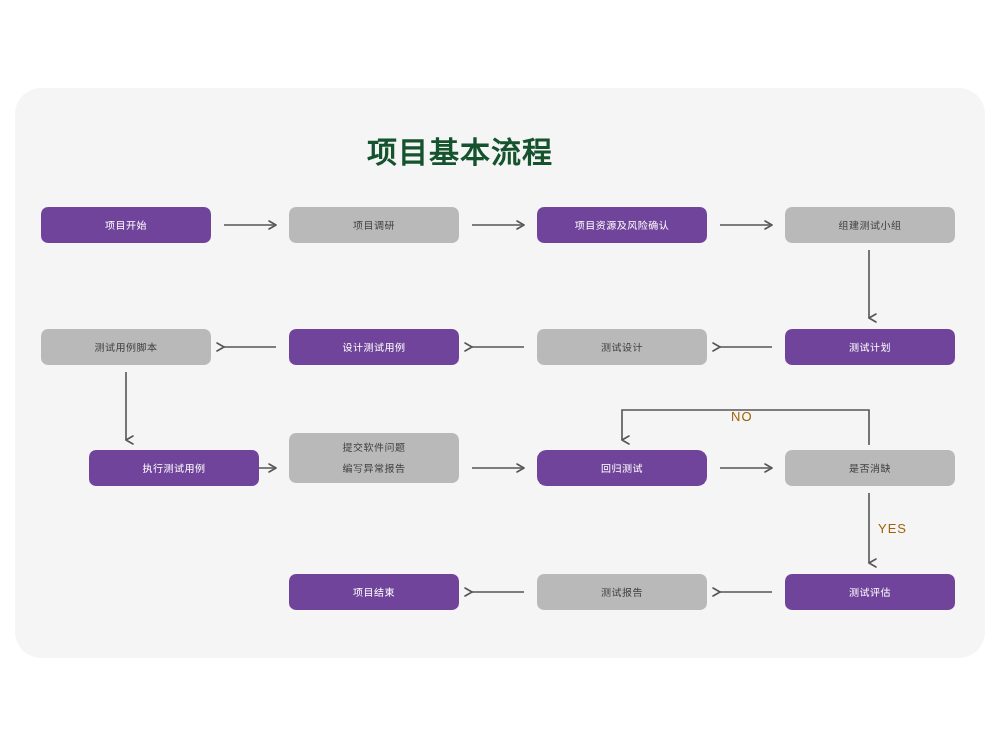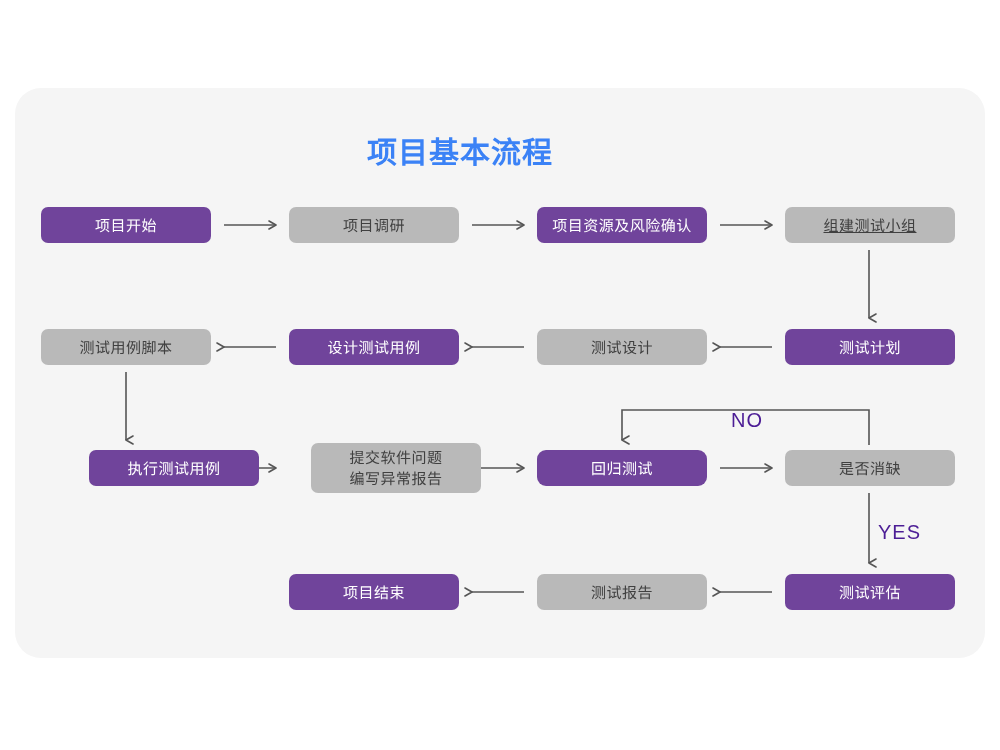--- a/index.html
+++ b/index.html
@@ -33,35 +33,35 @@
 
   
   #title {
     position: absolute;
     left: 0;
     top: 133px;
     width: 920px;
     text-align: center;
     font-size: 30px;
     font-weight: 700;
-    color: #3b82f6;
+    color: #14532d;
     letter-spacing: 1px;
     line-height: 40px;
   }
 
   
   .node {
     position: absolute;
     box-sizing: border-box;
     border-radius: 7px;
     display: flex;
     align-items: center;
     justify-content: center;
     text-align: center;
-    font-size: 15px;
+    font-size: 10px;
     line-height: 21px;
     letter-spacing: 0.5px;
     white-space: pre-line;
     user-select: none;
   }
   .node.purple {
     background: #70449b;
     color: #ffffff;
   }
   .node.gray {
@@ -74,22 +74,22 @@
     position: absolute;
     left: 0;
     top: 0;
     width: 1000px;
     height: 750px;
     pointer-events: none;
   }
 
   .edge-label {
     position: absolute;
-    font-size: 20px;
-    color: #4c1d95;
+    font-size: 13px;
+    color: #a16207;
     letter-spacing: 1px;
     user-select: none;
   }
 </style>
 </head>
 <body>
 
 <div id="stage">
 
   <div id="card"></div>
@@ -138,33 +138,33 @@
 
   <div class="edge-label" style="left:731px; top:409px;">NO</div>
   <div class="edge-label" style="left:878px; top:521px;">YES</div>
 
   <div class="node purple" style="left:41px;  top:207px; width:170px; height:36px;">项目开始</div>
 
   <div class="node gray" style="left:289px; top:207px; width:170px; height:36px;">项目调研</div>
 
   <div class="node purple" style="left:537px; top:207px; width:170px; height:36px;">项目资源及风险确认</div>
 
-  <div class="node gray" style="left:785px; top:207px; width:170px; height:36px;text-decoration:underline;">组建测试小组</div>
+  <div class="node gray" style="left:785px; top:207px; width:170px; height:36px;">组建测试小组</div>
 
   <div class="node gray" style="left:41px;  top:329px; width:170px; height:36px;">测试用例脚本</div>
 
   <div class="node purple" style="left:289px; top:329px; width:170px; height:36px;">设计测试用例</div>
 
   <div class="node gray" style="left:537px; top:329px; width:170px; height:36px;">测试设计</div>
 
   <div class="node purple" style="left:785px; top:329px; width:170px; height:36px;">测试计划</div>
 
   <div class="node purple" style="left:41px;  top:450px; width:170px; height:36px;margin-left:48px;">执行测试用例</div>
 
-  <div class="node gray" style="left:289px; top:443px; width:170px; height:50px;margin-left:22px;">提交软件问题
+  <div class="node gray" style="left:289px; top:433px; width:170px; height:50px;">提交软件问题
 编写异常报告</div>
 
   <div class="node purple" style="left:537px; top:450px; width:170px; height:36px;border-radius:9px;">回归测试</div>
 
   <div class="node gray" style="left:785px; top:450px; width:170px; height:36px;">是否消缺</div>
 
   <div class="node purple" style="left:289px; top:574px; width:170px; height:36px;">项目结束</div>
 
   <div class="node gray" style="left:537px; top:574px; width:170px; height:36px;">测试报告</div>
 

